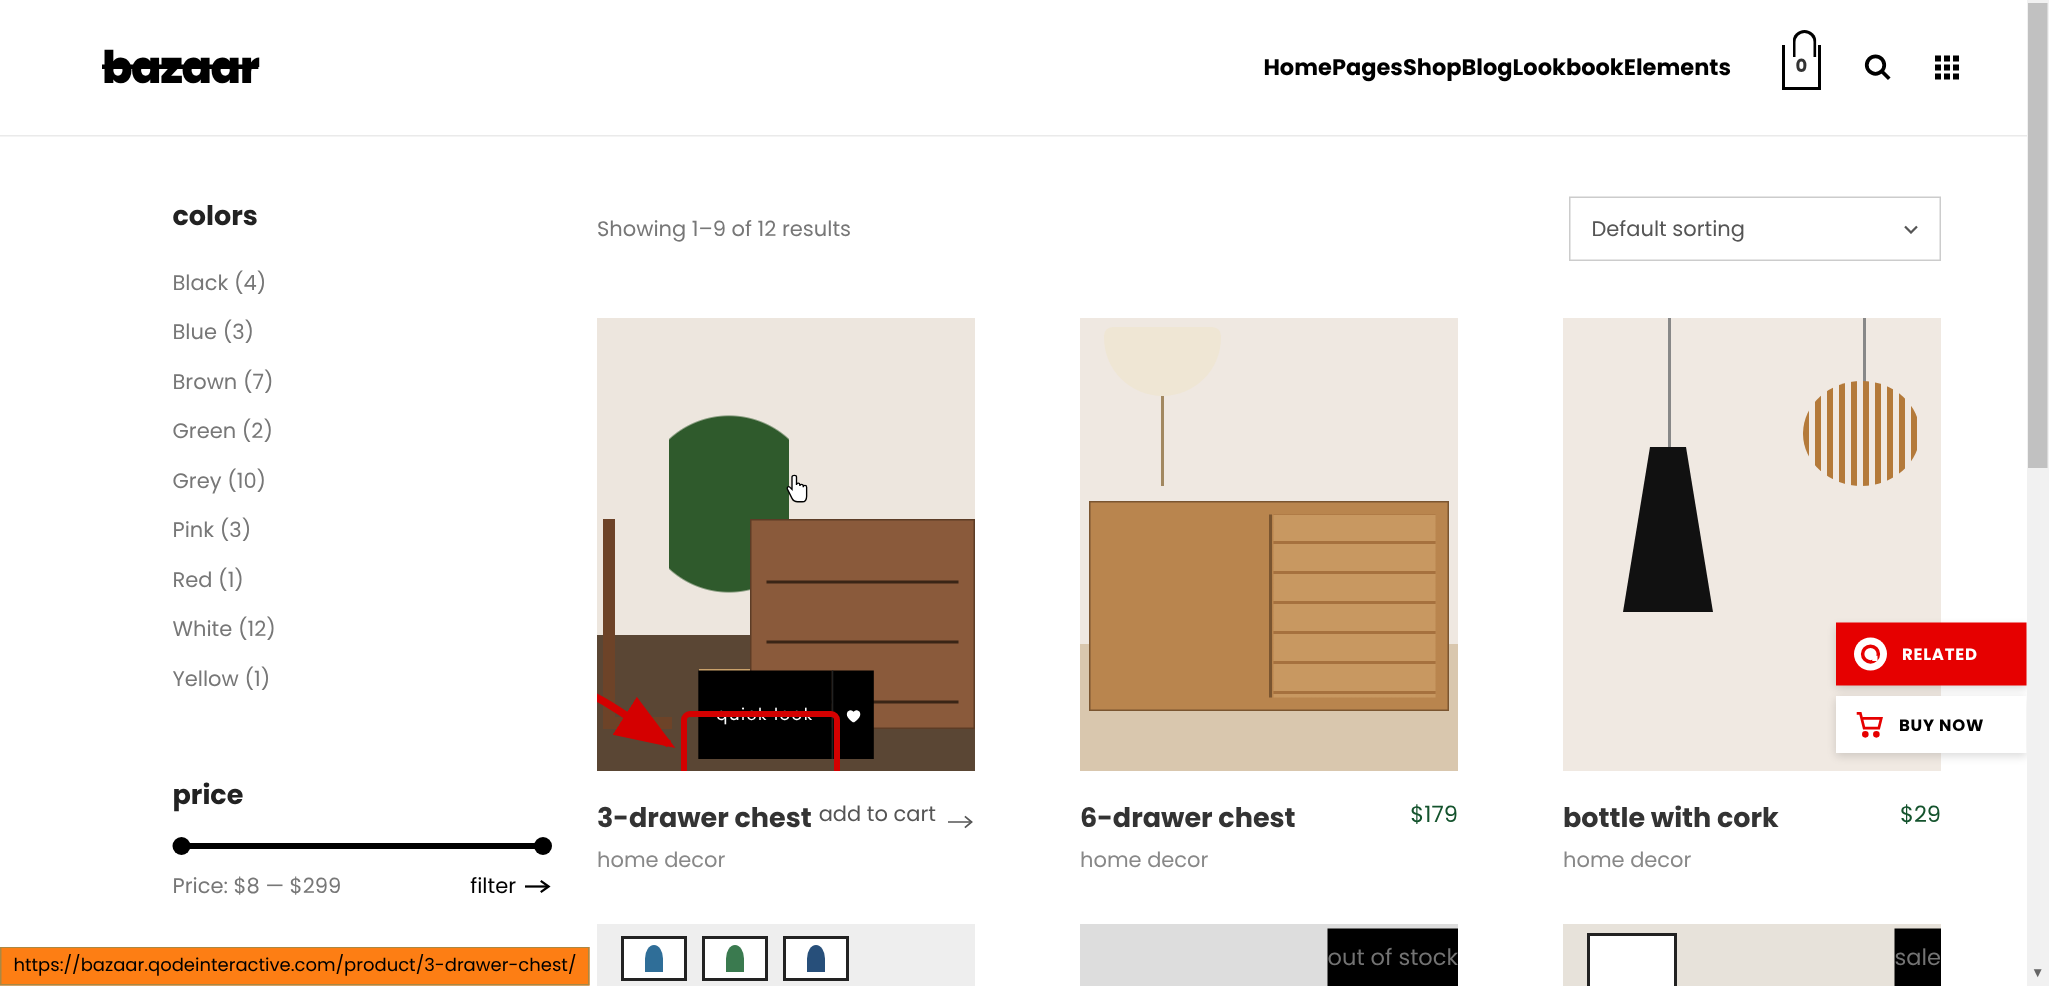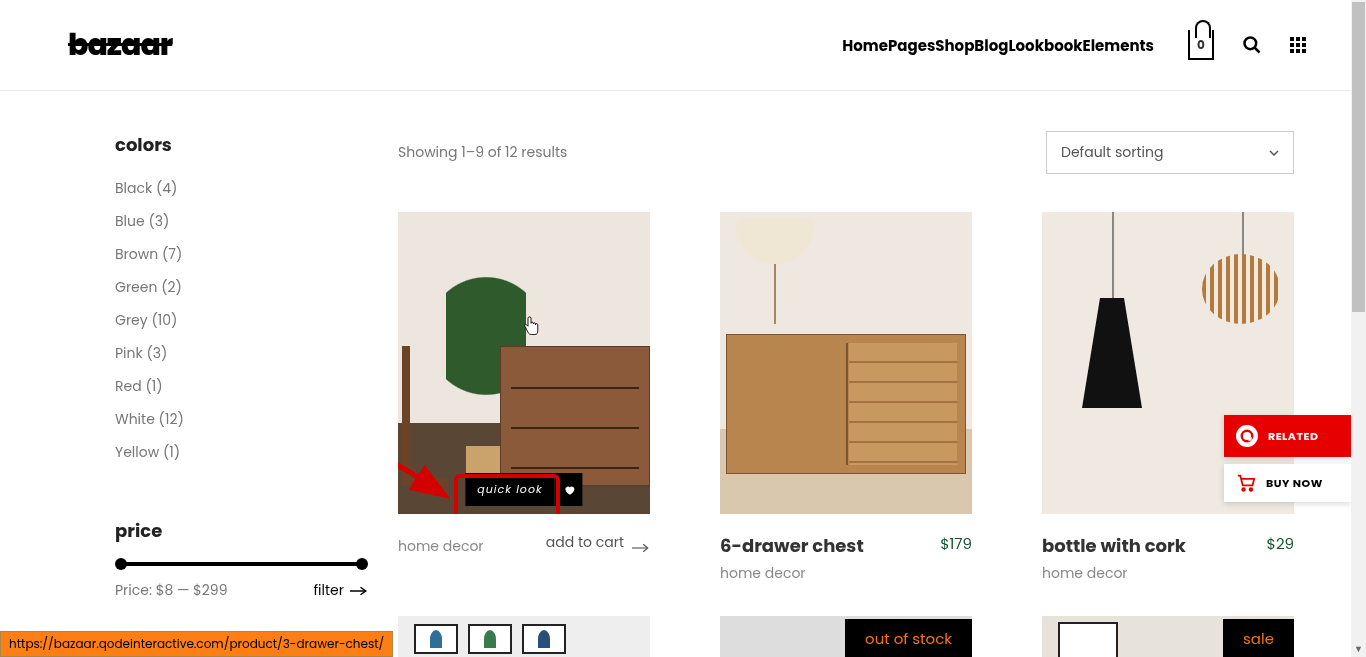--- a/index.html
+++ b/index.html
@@ -36,26 +36,26 @@
   .grid{ display:grid; grid-template-columns:repeat(3, 252px); gap:32px; justify-content:space-between;}
   .card{ width:252px; }
   .imgbox{ position:relative; height:302px; background:#e9e3dc; overflow:hidden;}
   .prodinfo{ display:flex; justify-content:space-between; align-items:flex-start; margin-top:18px;}
   .pname{ font-size:18px; font-weight:700; text-transform:lowercase;}
   .pcat{ font-size:14px; color:#888; margin-top:4px;}
   .pprice{ font-size:15px; color:#14532d; }
   .addcart{ font-size:14px; color:#555; display:flex; align-items:flex-end; gap:8px; cursor:pointer;}
   
   .ql-wrap{ position:absolute; bottom:8px; left:50%; transform:translateX(-50%); display:flex; align-items:stretch;}
-  .ql-btn{ background:#000; color:#fff; font-size:11px; letter-spacing:1px; padding:8px 12px; text-transform:lowercase; cursor:pointer;font-style:italic;}
+  .ql-btn{ background:#000; color:#fff; font-size:11px; letter-spacing:1px; padding:21px 12px; text-transform:lowercase; cursor:pointer;}
   .ql-heart{ background:#000; color:#fff; width:28px; display:flex; align-items:center; justify-content:center; border-left:1px solid #222; cursor:pointer;}
   .red-box{ position:absolute; border:4px solid #d40000; border-radius:6px; pointer-events:none; }
   .arrow-svg{ position:absolute; pointer-events:none; }
   
-  .badge{ position:absolute; right:0; bottom:0; background:#000; color:#f97316; font-size:15px; padding:8px 20px; text-transform:lowercase;}
+  .badge{ position:absolute; right:0; bottom:0; background:#000; color:#737373; font-size:15px; padding:8px 0; text-transform:lowercase;}
   
   .float{ position:fixed; right:15px; width:127px; box-shadow:0 2px 6px rgba(0,0,0,.15); display:flex; align-items:center; padding:10px 12px; gap:10px; font-size:11px; font-weight:700; letter-spacing:0.5px; cursor:pointer;}
   .float.red{ background:#e60000; color:#fff; top:415px;}
   .float.white{ background:#fff; color:#000; top:464px;}
   .circQ{ width:22px; height:22px; border-radius:50%; background:#fff; display:flex; align-items:center; justify-content:center;}
   .circQ svg{ width:14px; height:14px;}
   
   .statusbar{ position:fixed; bottom:0; left:0; background:#fd7e14; color:#000; font-size:12px; padding:3px 8px; border:1px solid #a84;}
   
   .scrollbar{ position:fixed; right:0; top:0; width:15px; height:100%; background:#f1f1f1;}
@@ -201,20 +201,21 @@
               </defs>
               <path d="M2,2 C20,8 40,24 62,38" stroke="#d40000" stroke-width="5" fill="none" marker-end="url(#ah)"></path>
             </svg>
 
           <svg class="cursor" style="left:124px; top:104px;" viewBox="0 0 24 28">
               <path d="M8 2v11l-2-2c-1-1-3 0-2 2l4 8c1 2 2 3 5 3h4c3 0 4-2 4-5v-8c0-2-3-2-3 0v-1c0-2-3-2-3 0v-1c0-2-3-2-3 0V2c0-2-4-2-4 0z" fill="#fff" stroke="#000" stroke-width="1.2"></path>
             </svg>
         </div>
         <div class="prodinfo">
           <div>
+            <div class="pname">3-drawer chest</div>
             <div class="pcat">home decor</div>
           </div>
           <div class="addcart">
             <span>add to cart</span>
             <svg width="18" height="10" viewBox="0 0 24 12" stroke="#555" stroke-width="1.5" fill="none">
                 <line x1="0" y1="6" x2="20" y2="6"></line>
                 <polyline points="15,1 21,6 15,11"></polyline>
               </svg>
           </div>
         </div>

